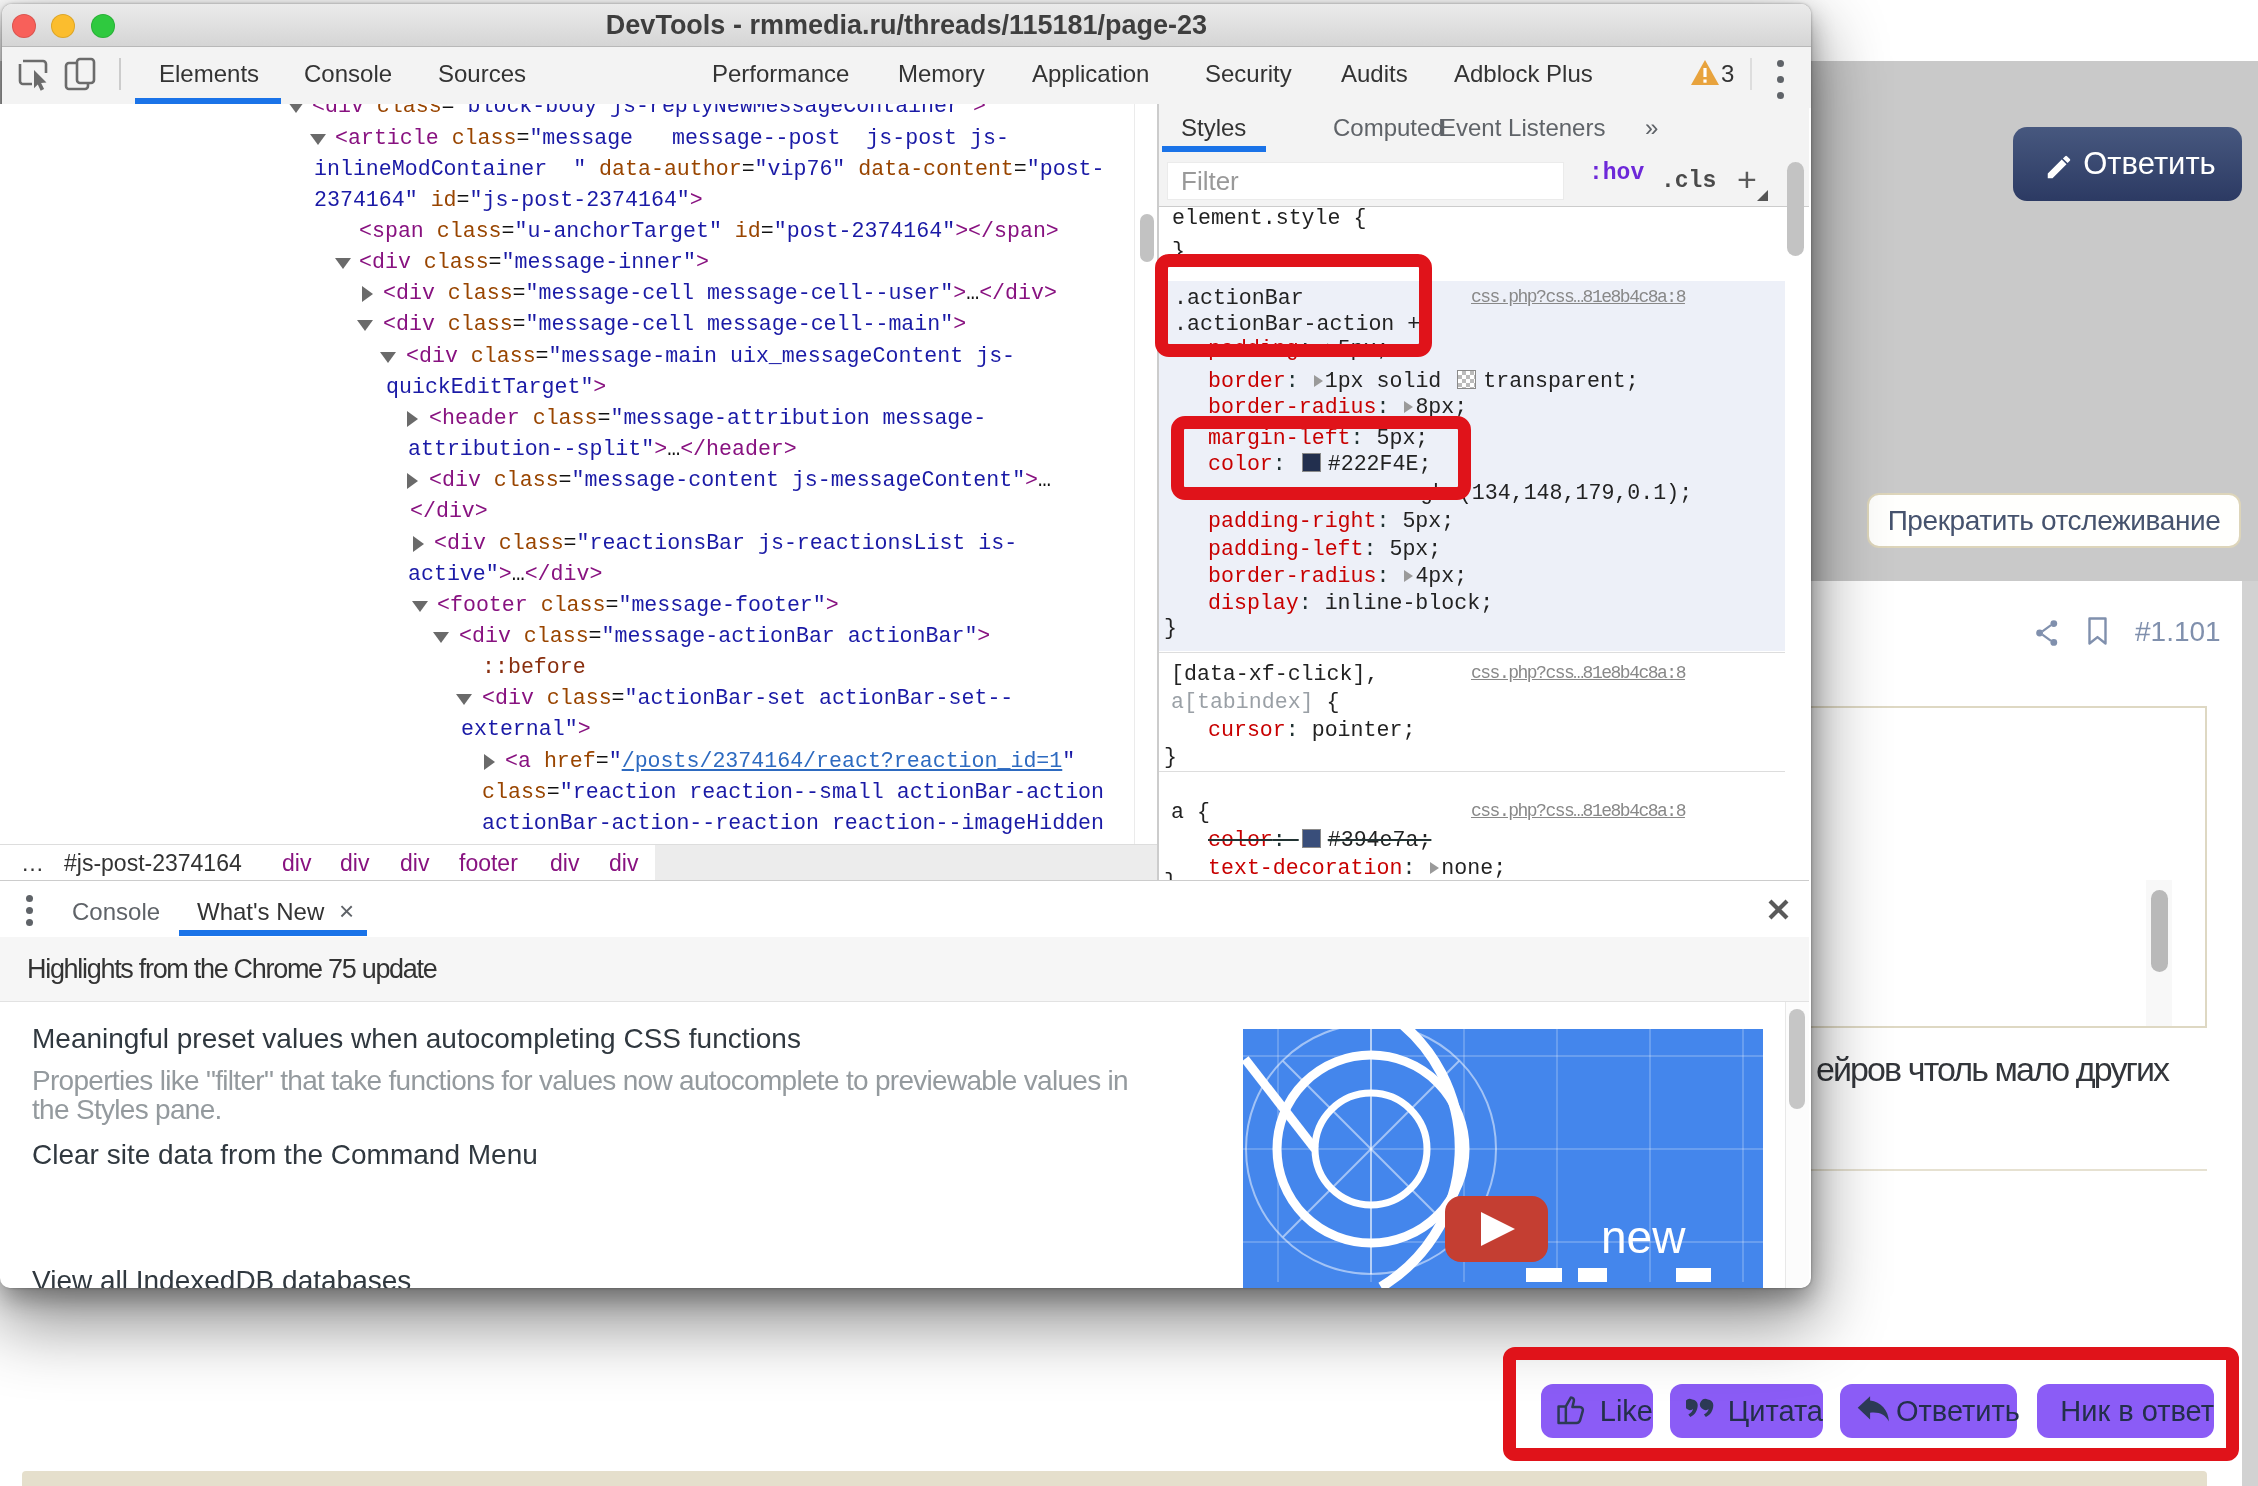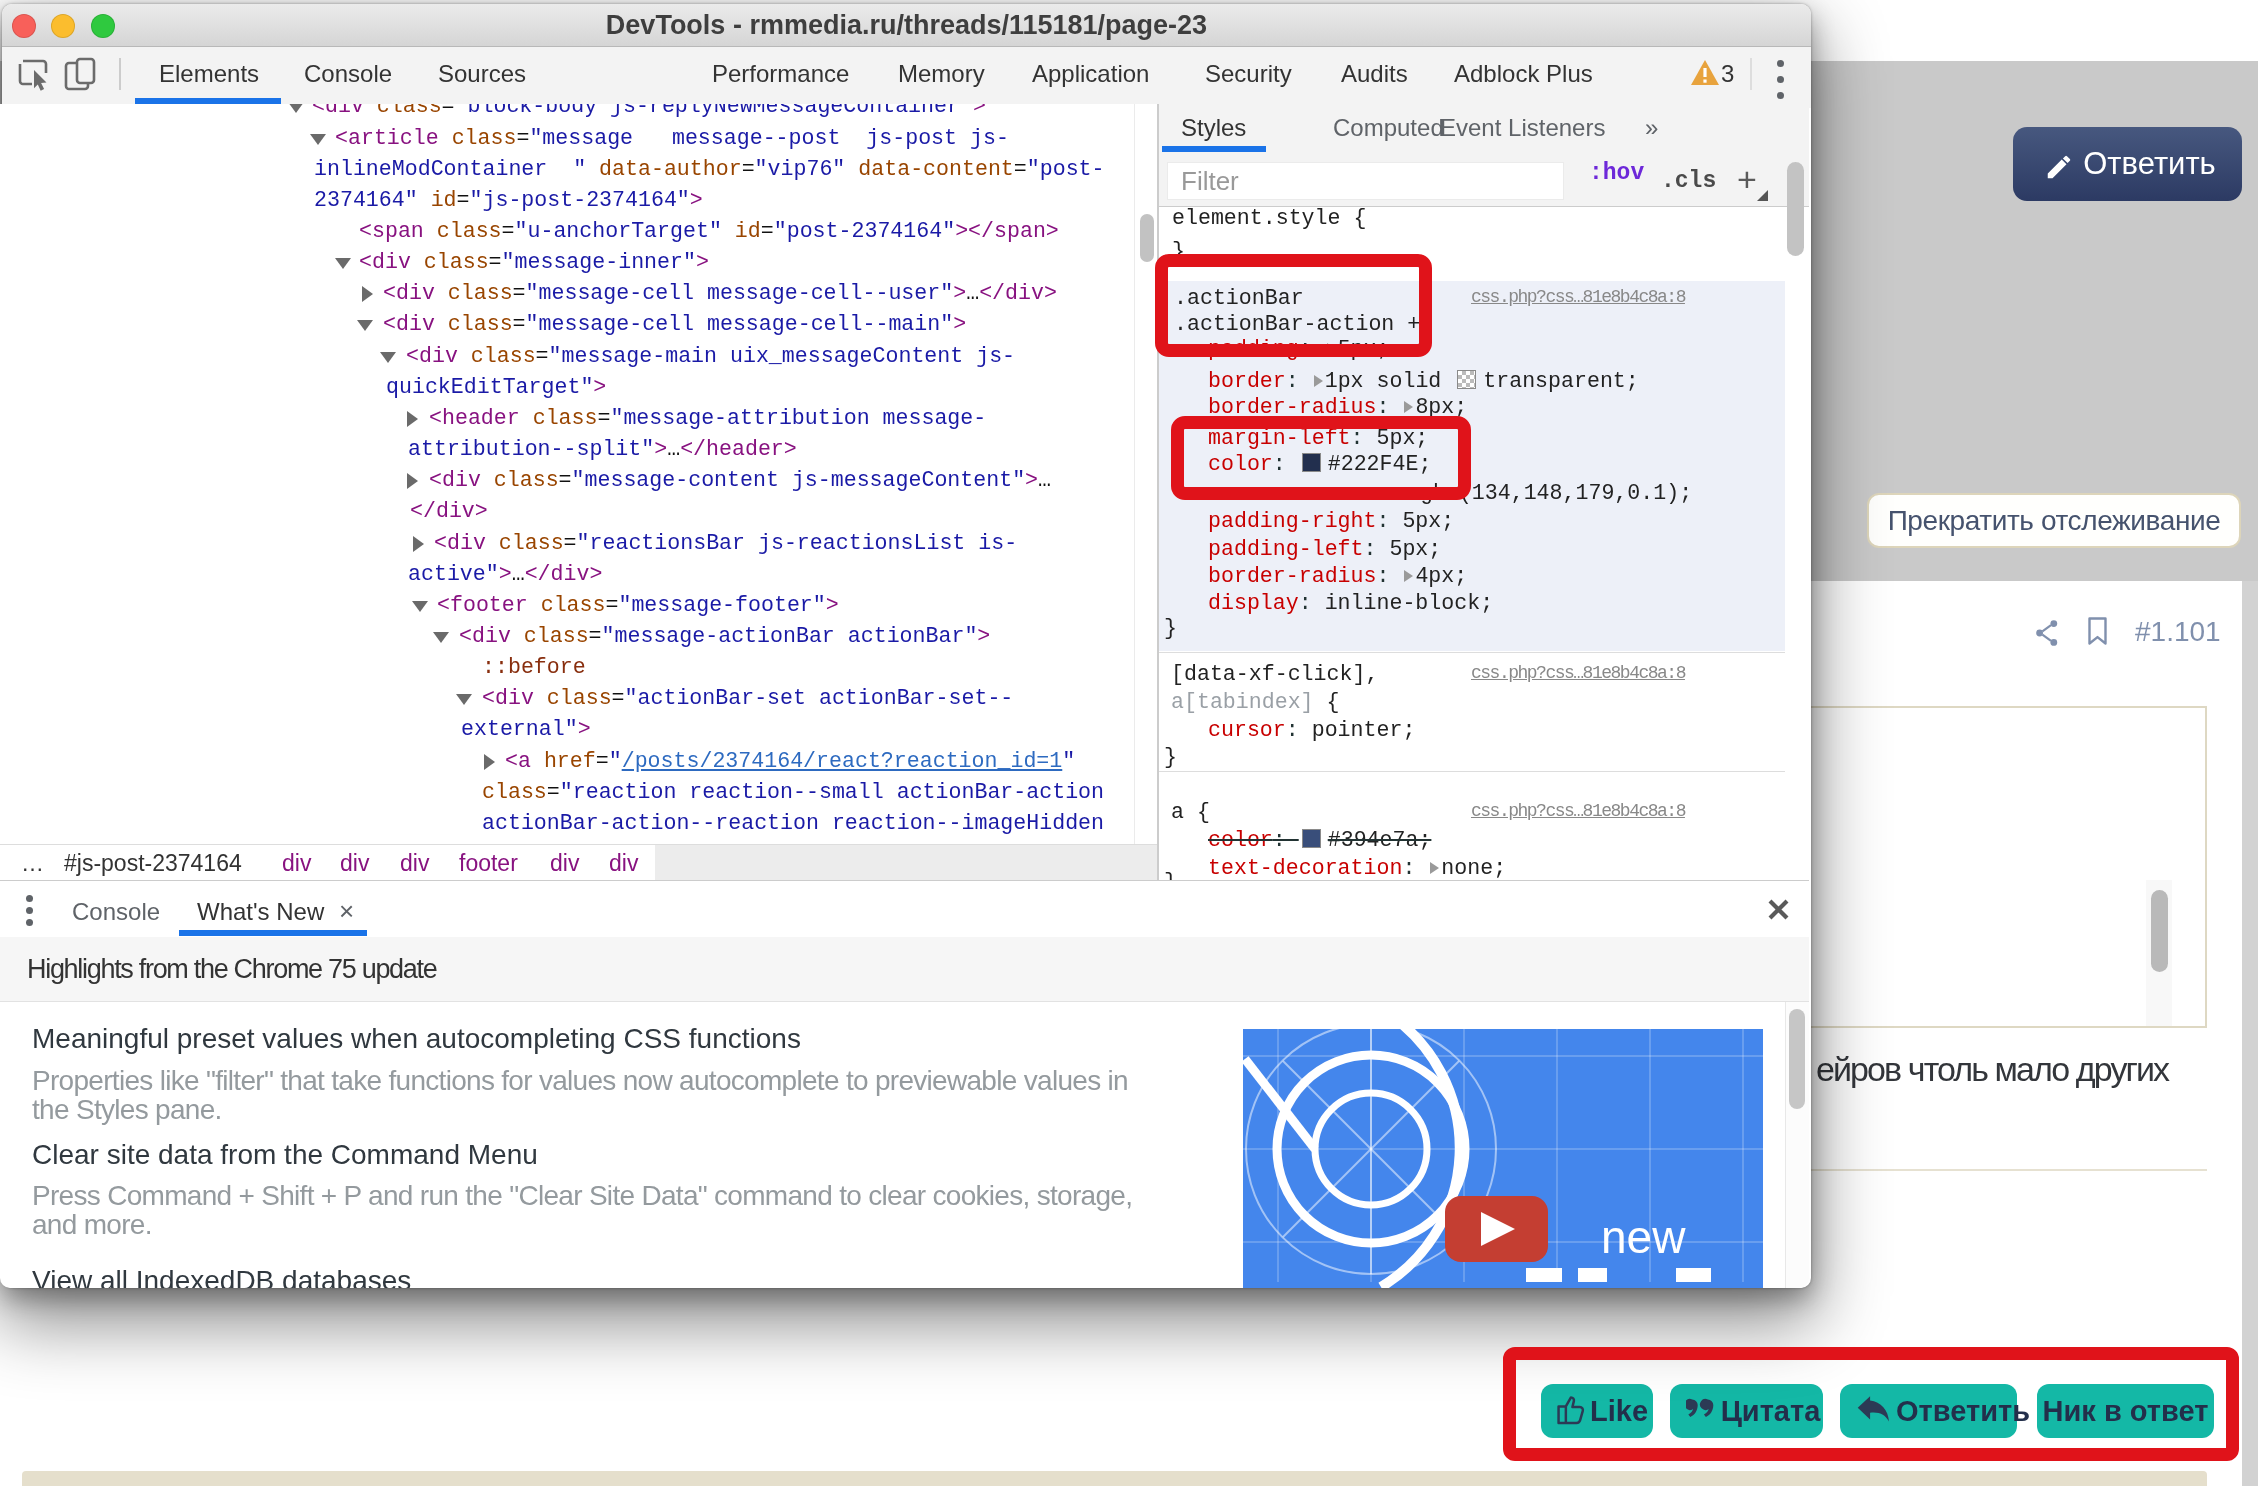--- a/index.html
+++ b/index.html
@@ -16,22 +16,22 @@
   #btnReply1 span { padding-left:44px; }
   #btnStop { position:absolute; left:1867px; top:493px; width:374px; height:55px; border-radius:12px;
      background:#fffffd; border:2px solid #ddd5ba; color:#46536e; font-size:28px; letter-spacing:-0.4px; line-height:51px; text-align:center; }
   #postnum { position:absolute; left:2135px; top:616px; font-size:28px; color:#8090ad; }
   #qbox { position:absolute; left:935px; top:706px; width:1272px; height:322px; border:2px solid #ded8c3; background:#fff; }
   #qsb-track { position:absolute; left:2146px; top:880px; width:26px; height:146px; background:#f8f8f8; }
   #qsb-thumb { position:absolute; left:2151px; top:890px; width:17px; height:82px; background:#b9b9b9; border-radius:9px; }
   #posttext { position:absolute; left:1816px; top:1050px; letter-spacing:-1.9px; font-size:34px; color:#33363b; }
   .sep { position:absolute; height:2px; background:#e6e1d1; }
   #beige { position:absolute; left:22px; top:1471px; width:2185px; height:15px; background:#e5dfcc; border-radius:4px 4px 0 0; }
-  .fbtn { position:absolute; top:1384px; height:54px; border-radius:12px; background:#14b8a6;
-     color:#232f4b; font-size:29px; line-height:54px; text-align:center;font-weight:bold; }
+  .fbtn { position:absolute; top:1384px; height:54px; border-radius:12px; background:#8b5cf6;
+     color:#232f4b; font-size:29px; line-height:54px; text-align:right; }
   
   .redbox { position:absolute; border:13px solid #e0131a; border-radius:14px; z-index:60; }
   
   #win { position:absolute; left:2px; top:4px; width:1809px; height:1284px; background:#fff;
      border-radius:10px 10px 10px 10px; z-index:10;
      box-shadow: 0 30px 70px 5px rgba(0,0,0,.45), 0 10px 24px rgba(0,0,0,.30), 0 0 3px rgba(0,0,0,.35); }
   #titlebar { position:absolute; left:0; top:0; width:100%; height:43px;
      background:linear-gradient(#ebebeb,#d5d5d5); border-bottom:1px solid #b8b8b8; border-radius:10px 10px 0 0; }
   .tl { position:absolute; top:10px; width:24px; height:24px; border-radius:50%; }
   #title { position:absolute; top:0; width:100%; text-align:center; font-size:27px; line-height:43px; color:#3e3e3e; font-weight:bold; }
@@ -266,21 +266,20 @@
   <div class="abs" style="left:339px;top:8px;height:45px;line-height:45px;font-size:26px;color:#5f6368;">×</div>
   <div class="abs" style="left:179px;top:49px;width:188px;height:6px;background:#1a73e8;"></div>
   <svg class="abs" style="left:1768px;top:18px;" width="21" height="21" viewBox="0 0 21 21">
         <path d="M2 2 L19 19 M19 2 L2 19" stroke="#5a5a5a" stroke-width="4.2"></path>
       </svg>
   <div class="abs" style="left:0;top:56px;width:1809px;height:65px;background:#f6f6f6;border-bottom:1px solid #e2e2e2;"></div>
   <div class="abs" style="left:27px;top:56px;height:65px;line-height:65px;font-size:27px;letter-spacing:-1.3px;color:#333;">Highlights from the Chrome 75 update</div>
   <div class="h1" style="left:32px;top:142px;">Meaningful preset values when autocompleting CSS functions</div>
   <div class="p1" style="left:32px;top:185px;">Properties like "filter" that take functions for values now autocomplete to previewable values in<br>the Styles pane.</div>
   <div class="h1" style="left:32px;top:258px;">Clear site data from the Command Menu</div>
-  <div class="p1" style="left:32px;top:300px;">Press Command + Shift + P and run the "Clear Site Data" command to clear cookies, storage,<br>and more.</div>
   <div class="h1" style="left:32px;top:384px;">View all IndexedDB databases</div>
   <svg class="abs" style="left:1243px;top:148px;" width="520" height="260" viewBox="0 0 520 260">
     <rect width="520" height="260" fill="#4486ec"></rect>
     <g stroke="rgba(255,255,255,0.2)" stroke-width="2">
       <line x1="35" y1="0" x2="35" y2="253"></line>
           <line x1="128" y1="0" x2="128" y2="253"></line>
           <line x1="221" y1="0" x2="221" y2="253"></line>
           <line x1="314" y1="0" x2="314" y2="253"></line>
           <line x1="407" y1="0" x2="407" y2="253"></line>
           <line x1="500" y1="0" x2="500" y2="253"></line>

